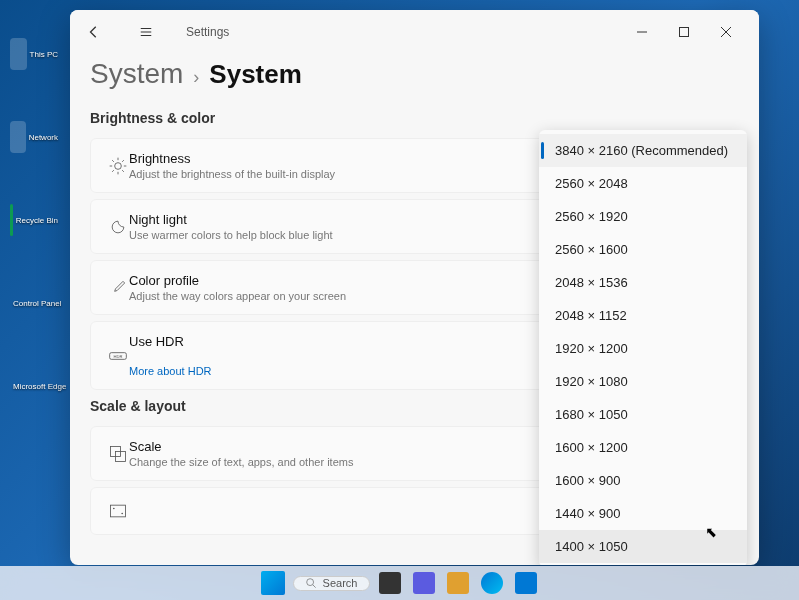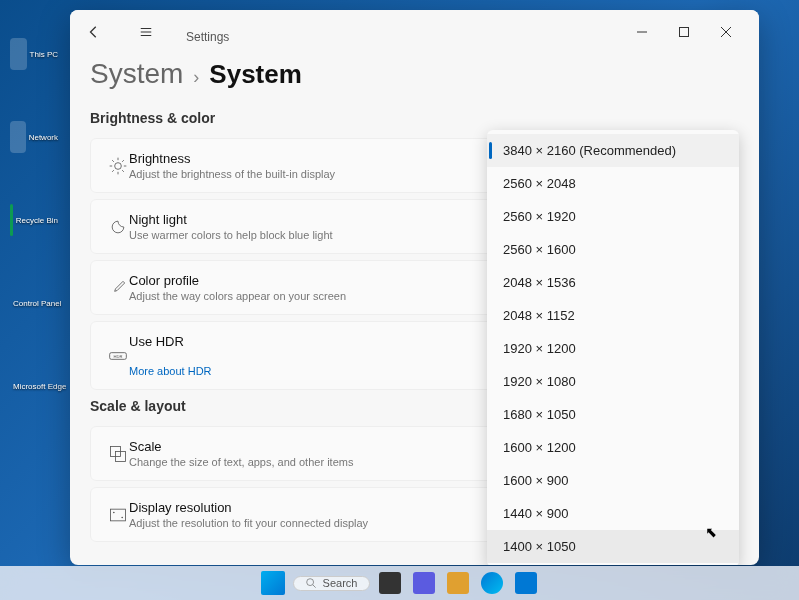--- a/index.html
+++ b/index.html
@@ -8,21 +8,21 @@
     .desktop-icons { position: absolute; left: 10px; top: 30px; display: flex; flex-direction: column; gap: 35px; }
     .desktop-icon { width: 48px; height: 48px; display: flex; flex-direction: row; align-items: center; gap: 3px; color: white; font-size: 9px; text-align: center; }
     .desktop-icon-img { width: 32px; height: 32px; background: rgba(255,255,255,0.2); border-radius: 4px; }
     .desktop-icon-img.recycle { background: #0d9a52; }
     .desktop-icon-img.edge { background: linear-gradient(135deg, #0078d4, #00bcf2); border-radius: 50%; }
     .desktop-icon-label { text-shadow: 0 1px 2px rgba(0,0,0,0.8); font-size: 8px; white-space: nowrap; }
     
     .settings-window { position: absolute; left: 70px; top: 10px; right: 40px; bottom: 35px; background: #f7f7f7; border-radius: 8px; box-shadow: 0 8px 32px rgba(0,0,0,0.3); display: flex; flex-direction: column; overflow: hidden; }
     
     .titlebar { display: flex; align-items: center; justify-content: space-between; padding: 8px 12px; background: #f7f7f7; }
-    .titlebar-left { display: flex; align-items: flex-end; gap: 28px; }
+    .titlebar-left { display: flex; align-items: center; gap: 28px; }
     .nav-btn { width: 24px; height: 24px; display: flex; align-items: center; justify-content: center; cursor: pointer; border: none; background: none; color: #333; }
     .app-title { font-size: 12px; color: #555; }
     .window-controls { display: flex; gap: 0; }
     .win-ctrl { width: 42px; height: 28px; display: flex; align-items: center; justify-content: center; cursor: pointer; font-size: 11px; color: #333; }
     
     .breadcrumb { padding: 4px 20px 12px 20px; display: flex; align-items: baseline; gap: 10px; }
     .bc-system { font-size: 28px; font-weight: 400; color: #666; }
     .bc-chevron { font-size: 18px; color: #888; }
     .bc-display { font-size: 26px; font-weight: 600; color: #111; }
     
@@ -31,21 +31,21 @@
     
     .setting-row { background: #fafafa; border: 1px solid #eee; border-radius: 6px; padding: 12px 16px; margin-bottom: 6px; display: flex; align-items: center; cursor: pointer; }
     .setting-icon { width: 22px; height: 22px; display: flex; align-items: center; justify-content: center; color: #555; flex-shrink: 0; }
     .setting-icon svg { width: 20px; height: 20px; }
     .setting-text { flex: 1; min-width: 0; }
     .setting-label { font-size: 13px; color: #111; }
     .setting-desc { font-size: 11px; color: #777; margin-top: 2px; }
     .setting-link { font-size: 11px; color: #0067c0; margin-top: 16px; cursor: pointer; }
     .setting-slider { width: 100px; height: 4px; background: #0067c0; border-radius: 2px; margin-right: 20px; }
     
-    .dropdown-popup { position: absolute; right: 20px; top: 28px; width: 252px; background: #fafafa; border-radius: 6px; box-shadow: 0 4px 16px rgba(0,0,0,0.2); z-index: 100; padding: 4px 0; max-height: 480px; overflow: visible; }
+    .dropdown-popup { position: absolute; right: 12px; top: 28px; width: 208px; background: #fafafa; border-radius: 6px; box-shadow: 0 4px 16px rgba(0,0,0,0.2); z-index: 100; padding: 4px 0; max-height: 480px; overflow: visible; }
     .dropdown-item { padding: 9px 16px; font-size: 13px; color: #222; cursor: pointer; position: relative; }
     .dropdown-item.selected { background: #f0f0f0; }
     .dropdown-item.selected::before { content: ""; position: absolute; left: 2px; top: 8px; bottom: 8px; width: 3px; background: #0067c0; border-radius: 2px; }
     .dropdown-item.hover-bottom { background: #eaeaea; }
     
     .cursor-arrow { position: absolute; right: 42px; bottom: 25px; z-index: 200; font-size: 14px; color: #000; }
     
     .taskbar { position: absolute; bottom: 0; left: 0; right: 0; height: 34px; background: rgba(230,235,245,0.85); backdrop-filter: blur(10px); display: flex; align-items: center; justify-content: center; gap: 6px; padding: 0 8px; }
     .tb-item { width: 28px; height: 28px; display: flex; align-items: center; justify-content: center; border-radius: 4px; cursor: pointer; }
     .tb-start { background: linear-gradient(135deg, #00adef, #0078d4); width: 24px; height: 24px; border-radius: 2px; }
@@ -197,24 +197,20 @@
     </div>
 
     <div class="setting-row">
       <div class="setting-icon">
           <svg viewBox="0 0 24 24">
             <rect x="3" y="5" width="18" height="14" stroke="#555" fill="none"></rect>
             <circle cx="7" cy="9" r="1" fill="#555"></circle>
             <circle cx="17" cy="15" r="1" fill="#555"></circle>
           </svg>
         </div>
-      <div class="setting-text">
-        <div class="setting-label">Display resolution</div>
-        <div class="setting-desc">Adjust the resolution to fit your connected display</div>
-      </div>
     </div>
 
     <div class="dropdown-popup" id="res-dropdown">
         <div class="dropdown-item selected">3840 × 2160 (Recommended)</div>
         <div class="dropdown-item">2560 × 2048</div>
         <div class="dropdown-item">2560 × 1920</div>
         <div class="dropdown-item">2560 × 1600</div>
         <div class="dropdown-item">2048 × 1536</div>
         <div class="dropdown-item">2048 × 1152</div>
         <div class="dropdown-item">1920 × 1200</div>

